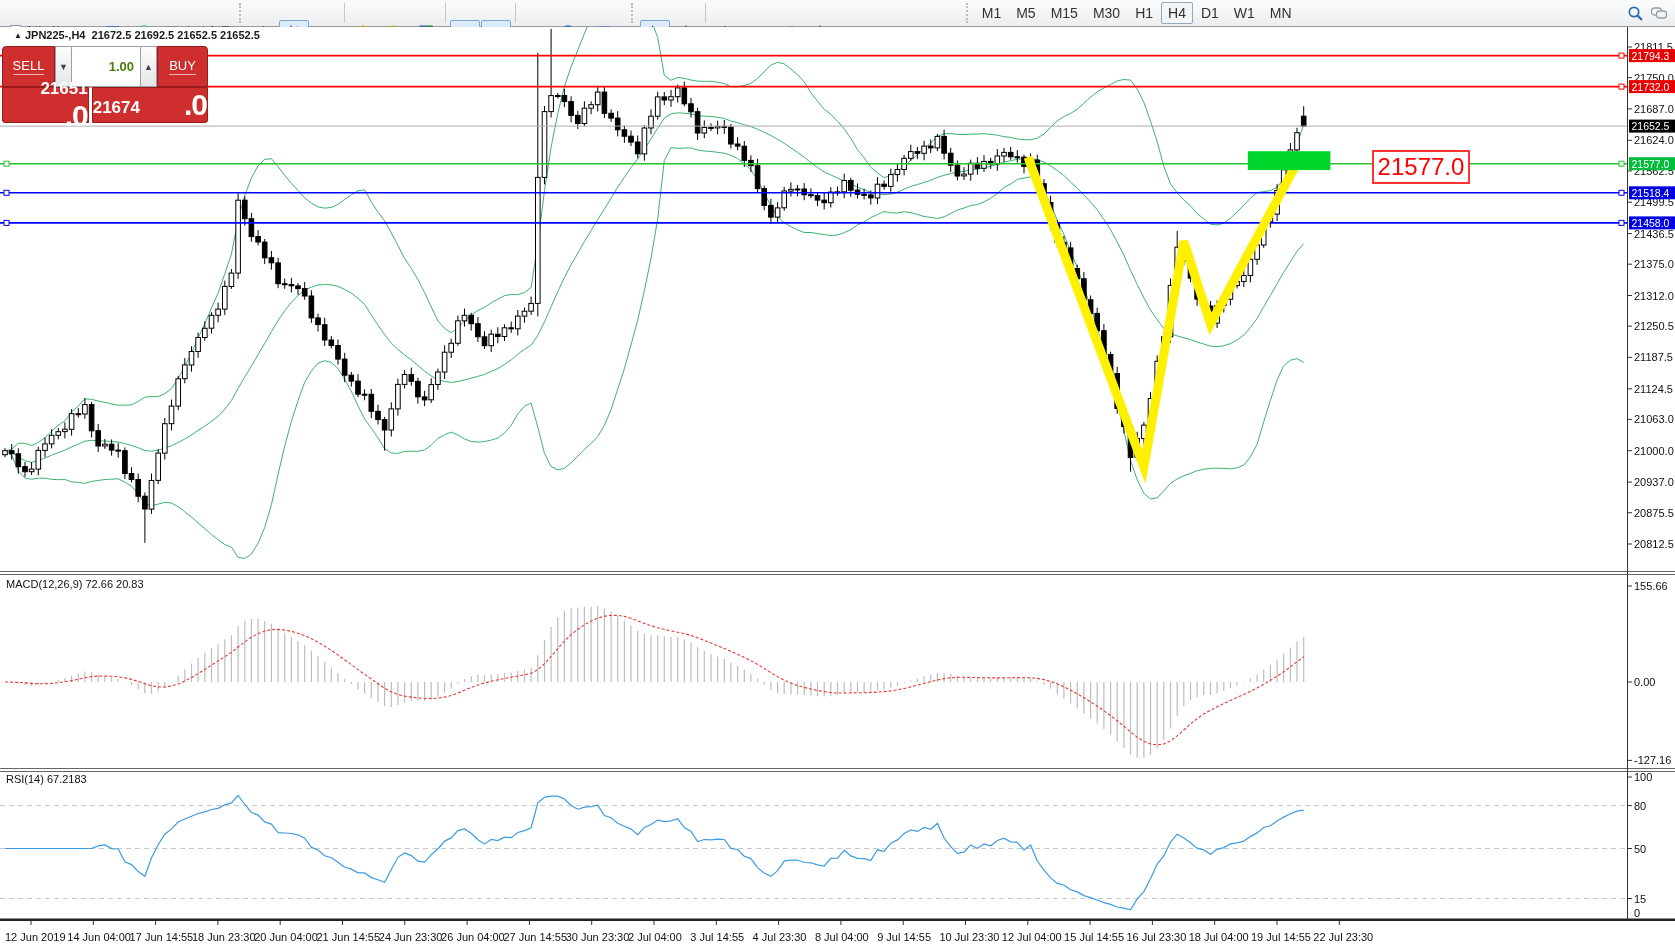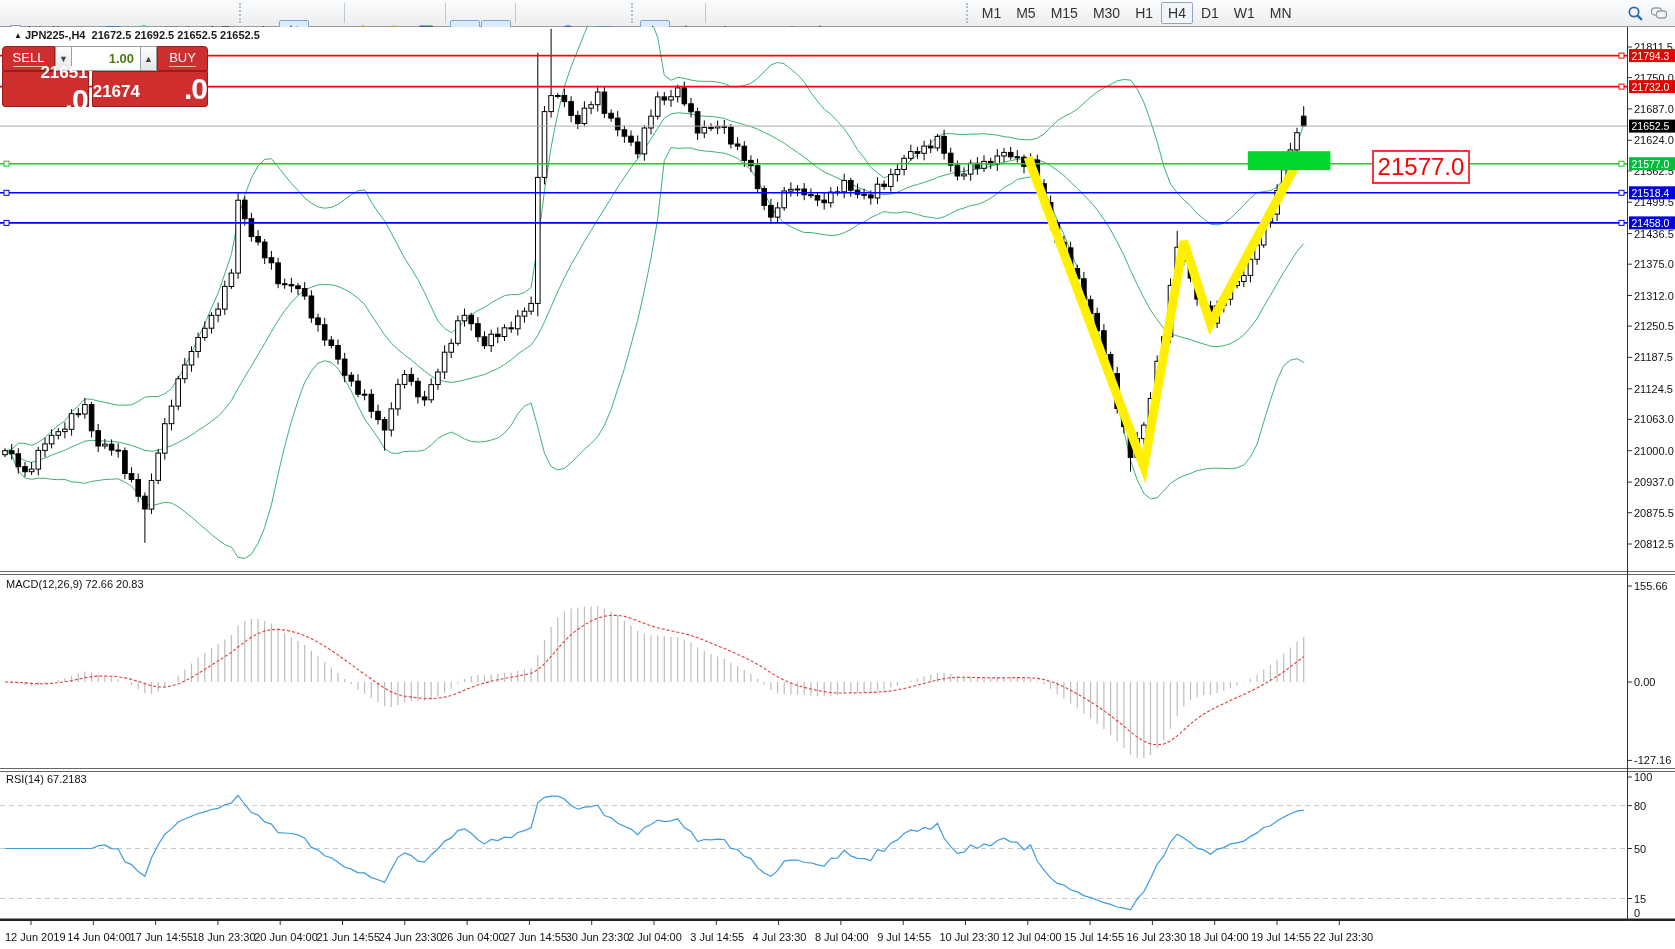--- a/index.html
+++ b/index.html
@@ -18,21 +18,21 @@
   .tf-btn{height:20px;padding:0 6px;font-size:14px;color:#333;border:1px solid transparent;border-radius:2px;
     display:flex;align-items:center;text-align:right;}
   .tf-btn.pressed{background:#f3f6f9;border-color:#8fa8bf;}
   
   .chart-area{position:relative;width:1675px;height:921px;background:#fff;}
   .chart-area svg{position:absolute;left:0;top:0;font-family:"Liberation Sans","DejaVu Sans",sans-serif;}
   .chart-title{position:absolute;left:14px;top:2px;font-size:11px;font-weight:bold;color:#1a1a1a;z-index:5;}
   .chart-title .mk{font-size:8px;vertical-align:1px;margin-right:3px;}
   
   .trade-panel{position:absolute;left:2px;top:19px;width:206px;z-index:6;font-family:"Liberation Sans",sans-serif;}
-  .tp-top{display:flex;height:25px;}
+  .tp-top{display:flex;height:41px;}
   .tp-sell,.tp-buy{width:53px;background:#ce2e2e;border:1px solid #971d1d;color:#fff;display:flex;
     align-items:center;justify-content:center;font-size:13px;box-sizing:border-box;}
   .tp-sell{border-radius:4px 0 0 0;}
   .tp-buy{border-radius:0 4px 0 0;width:51px;}
   .tp-lbl{border-bottom:1px solid #f0b6b6;padding-bottom:1px;}
   .tp-spin{width:17px;background:linear-gradient(#fdfdfd,#e4e6e9);border:1px solid #9aa0a8;color:#444;
     display:flex;align-items:center;justify-content:center;font-size:9px;box-sizing:border-box;}
   .tp-vol{width:68px;background:#fff;border-top:1px solid #9aa0a8;border-bottom:1px solid #9aa0a8;color:#4d7c0f;
     display:flex;align-items:center;justify-content:flex-end;padding-right:6px;font-size:13px;font-weight:bold;box-sizing:border-box;}
   .tp-bottom{display:flex;height:36px;margin-top:0;}

